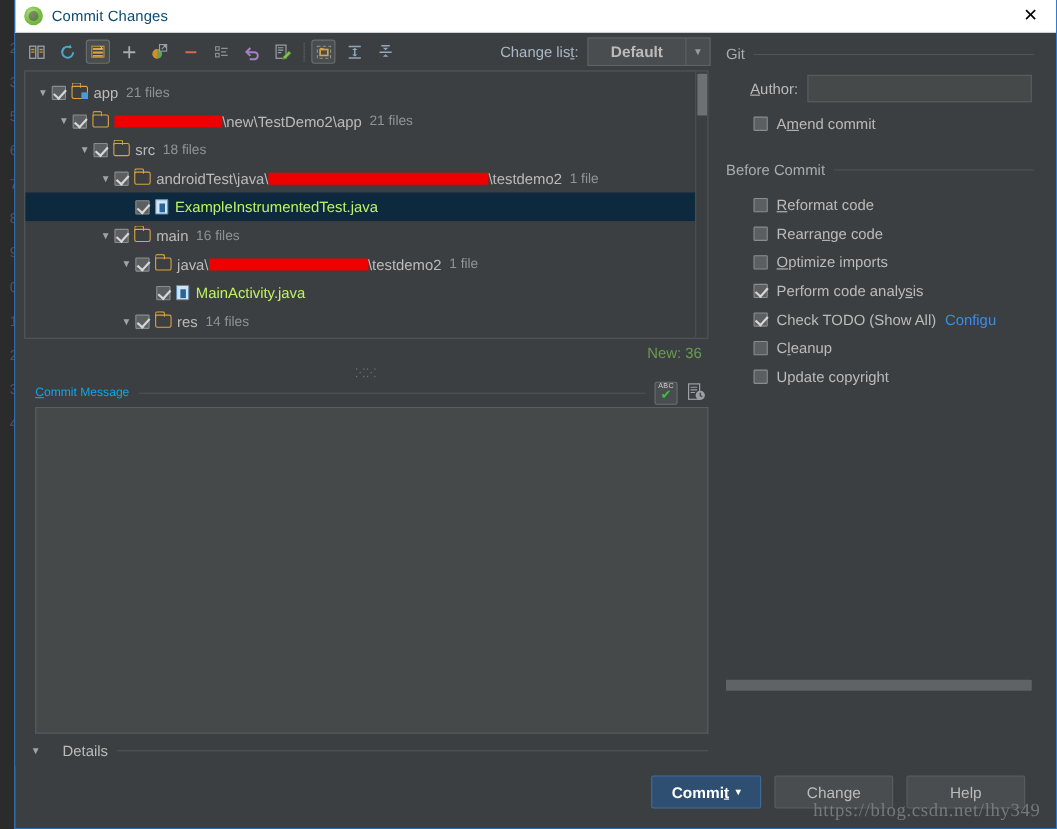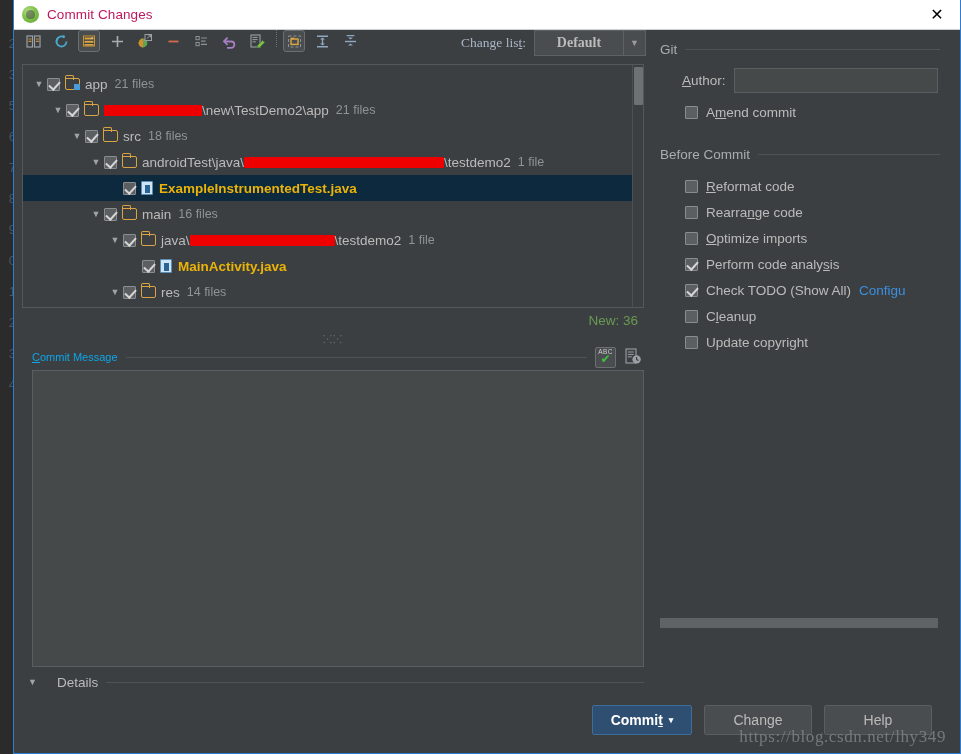--- a/index.html
+++ b/index.html
@@ -43,21 +43,21 @@
     width: 17px; height: 17px; border-radius: 50%;
     background: radial-gradient(circle at 38% 34%, #b9e08a 0%, #7ec24a 45%, #61a532 100%);
     position: relative; flex: none; margin-right: 8px;
   }
   .titlebar .app-icon::after {
     content: ""; position: absolute; left: 4px; top: 4px;
     width: 9px; height: 9px; border-radius: 50% 50% 45% 45%;
     background: #4b4b4b; opacity: .55;
   }
   .titlebar .title-text {
-    font-size: 13.5px; color: #be185d; letter-spacing: .1px;
+    font-size: 13.5px; color: #0c4a6e; letter-spacing: .1px;
   }
   .titlebar .close-btn {
     margin-left: auto; width: 46px; height: 29px;
     display: flex; align-items: center; justify-content: center;
     color: #000; font-size: 16px; line-height: 1;
   }
 
   
   .body {
     flex: 1 1 auto; display: flex; min-height: 0;
@@ -67,22 +67,22 @@
     width: 638px; flex: none; display: flex; flex-direction: column;
     min-width: 0;
   }
   .right-col {
     flex: 1 1 auto; min-width: 0; position: relative;
     padding: 8px 12px 0 8px;
   }
 
   
   .toolbar {
-    height: 34px; display: flex; align-items: flex-start;
-    padding: 0 6px 0 8px; flex: none; font-family: Liberation Serif, serif;
+    height: 34px; display: flex; align-items: center;
+    padding: 0 6px 0 8px; flex: none;
   }
   .tb-icon {
     width: 22px; height: 22px; margin-right: 6px;
     display: flex; align-items: center; justify-content: center;
     flex: none; position: relative;
   }
   .tb-icon.framed {
     border: 1px solid #6b6f71; border-radius: 3px; background: #4a4d4f;
   }
   .tb-sep {
@@ -154,21 +154,21 @@
   .fileicon {
     width: 12px; height: 14px; flex: none; margin-right: 6px;
     background: #cfe4f5; border: 1px solid #5c8fb8; border-radius: 1px;
     position: relative;
   }
   .fileicon::after {
     content: ""; position: absolute; left: 3px; top: 3px;
     width: 5px; height: 8px; background: #2a6496;
   }
   .tlabel { color: #bbbbbb; font-size: 13.5px; }
-  .tlabel.green { color: #eab308; font-weight: bold; }
+  .tlabel.green { color: #bef264; }
   .tcount { color: #8f9396; font-size: 12.5px; margin-left: 7px; }
   .redact {
     display: inline-block; height: 11px; background: #ee0000;
     vertical-align: middle; border-radius: 1px; margin: 0 0px;
   }
 
   .tree-vscroll {
     width: 11px; flex: none; background: #3c3f41;
     border-left: 1px solid #4d5052; position: relative;
   }

